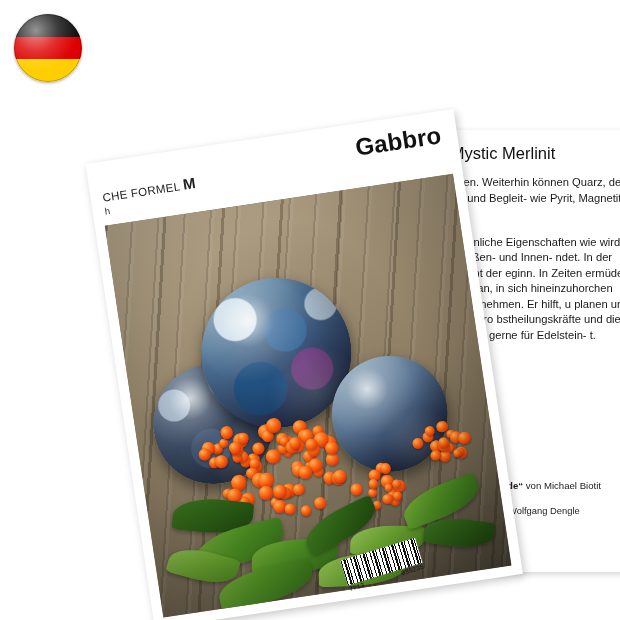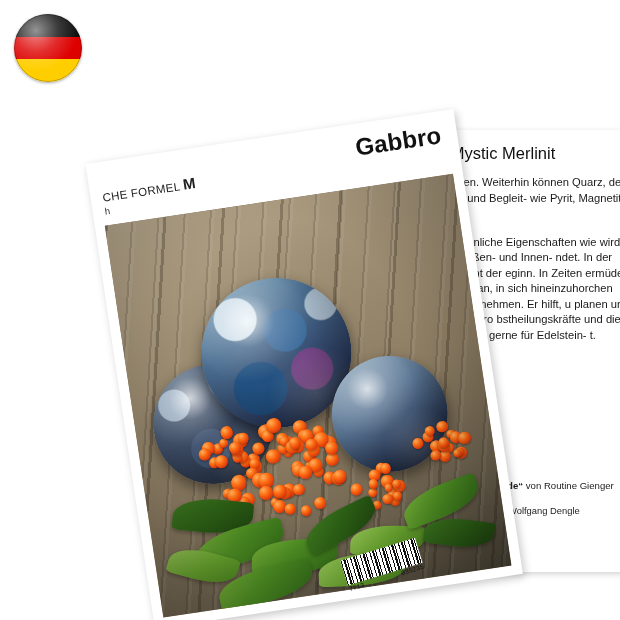--- a/index.html
+++ b/index.html
@@ -317,21 +317,21 @@
     <div class="inner">
       <div class="back-title">
         <span class="b">Gabbro</span><span class="n"> (Mystic Merlinit</span>
       </div>
       <div class="back-body">
         <p>nioklas-Feldspaten. Weiterhin können Quarz, de, Biotit, Magnetit, Ilmenit und Begleit- wie Pyrit, Magnetit und Apatit auftreten.</p>
         <p><span class="lead">NG</span><span> Gabbro hat ähnliche Eigenschaften wie wird als Baumaterial im Außen- und Innen- ndet. In der Steinheilkunde steht der eginn. In Zeiten ermüdender Routine d und regt an, in sich hineinzuhorchen Bedürfnisse wahrzunehmen. Er hilft, u planen und vorzubereiten. Gabbro bstheilungskräfte und die Regene- l wird daher gerne für Edelstein- t.</span></p>
       </div>
     </div>
     <div class="back-foot">
-      <div class="line1"><span>m Thema: </span><span class="q">„Die Steinheilkunde“</span><span> von Routine Gienger</span></div>
+      <div class="line1"><span>m Thema: </span><span class="q">„Die Steinheilkunde“</span><span> von Michael Biotit</span></div>
       <div class="line2">Fotos von Wolfgang Dengle</div>
     </div>
   </div>
 
   <div class="sheet-front">
     <div class="front-head">
       <div class="front-title">Gabbro</div>
       <div class="front-sub">
         <span>CHE FORMEL</span>
         <span class="big">M</span>

